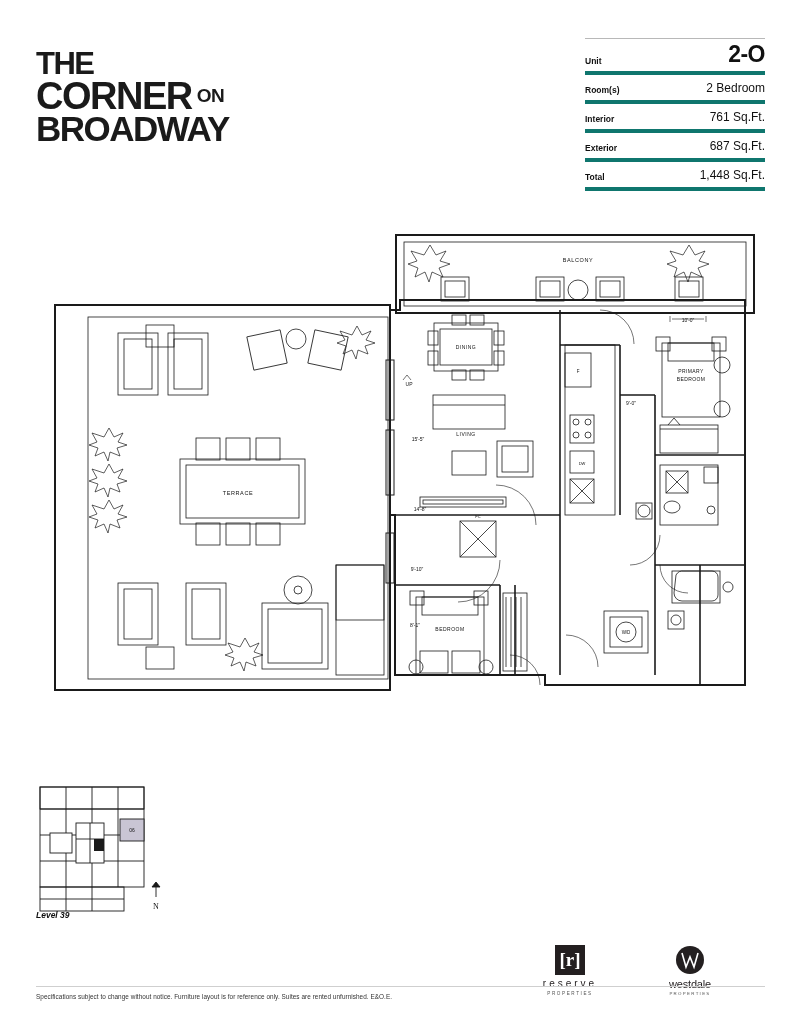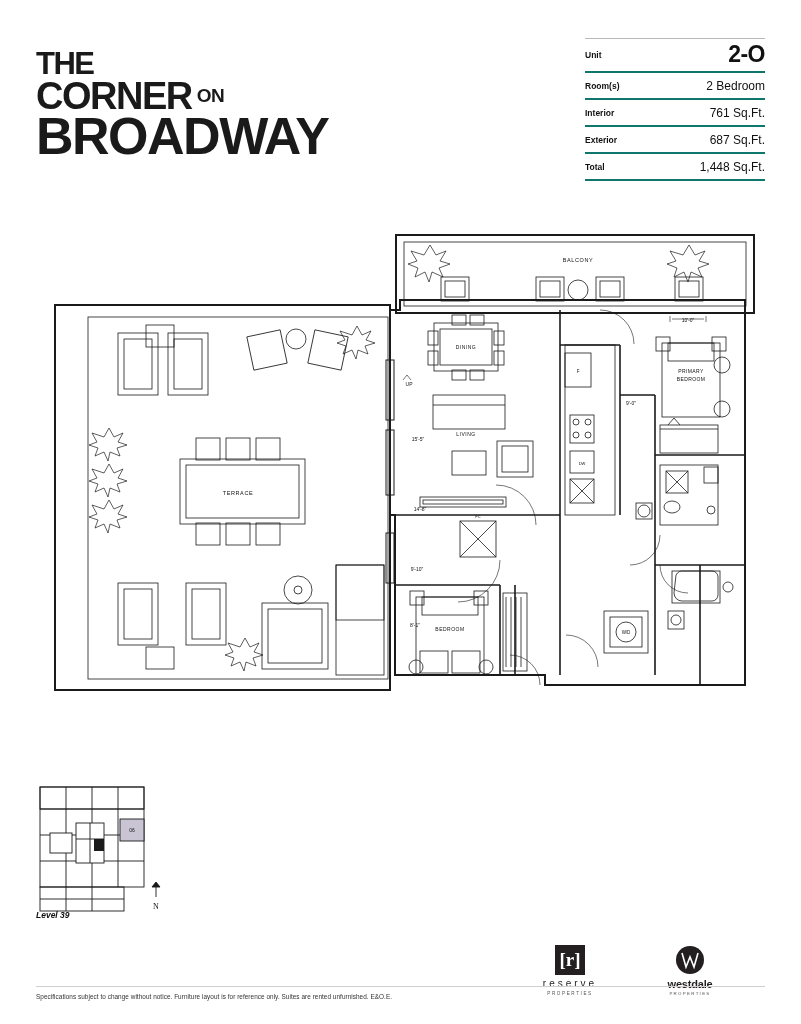--- a/index.html
+++ b/index.html
@@ -38,34 +38,34 @@
     color: #1a1a1a;
   }
   #logo-the { font-size: 31px; }
   #logo-corner-row {
     display: flex;
     align-items: center;
     gap: 5px;
   }
   #logo-corner { font-size: 38px; }
   #logo-on { font-size: 19px; letter-spacing: -0.5px; }
-  #logo-broadway { font-size: 52px; }
+  #logo-broadway { font-size: 35px; }
 
   
   #spec-table {
     position: absolute;
     right: 36px;
     top: 0px;
     width: 180px;
   }
   .spec-row {
     display: flex;
-    align-items: center;
+    align-items: flex-end;
     justify-content: space-between;
-    border-bottom: 2px solid #0f766e;
+    border-bottom: 4px solid #0f766e;
     padding: 6px 0 5px 0;
   }
   .spec-row.first {
     border-top: 1px solid #b8b8b8;
     padding-top: 4px;
   }
   .spec-label {
     font-size: 8.5px;
     font-weight: bold;
     color: #111;
@@ -154,21 +154,21 @@
     text-align: center;
     width: 110px;
   }
   #westdale-mark {
     width: 30px;
     height: 30px;
     margin: 0 auto 3px auto;
   }
   #westdale-name {
     font-size: 11px;
-    font-weight: bold;
+    font-weight: normal;
     color: #231f20;
     letter-spacing: -0.2px;
   }
   #westdale-sub {
     font-size: 4.4px;
     letter-spacing: 1.3px;
     color: #555;
     margin-top: 1px;
   }
 

